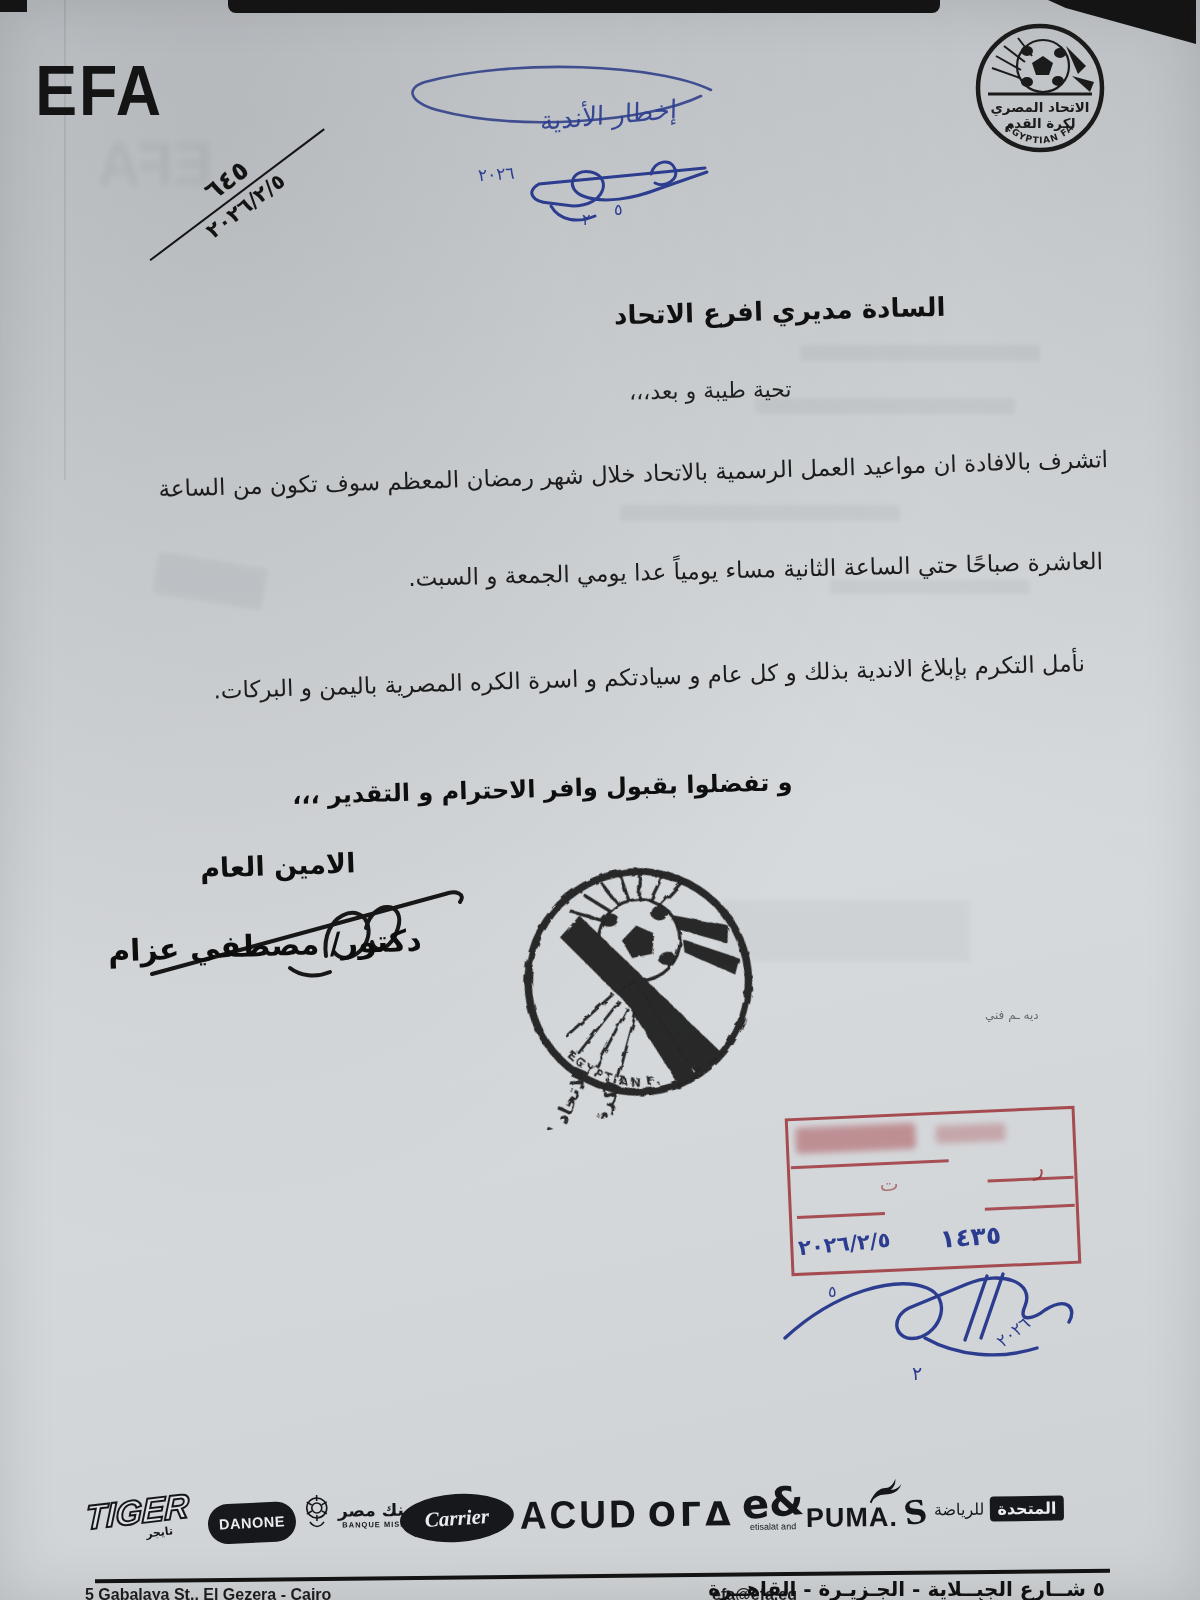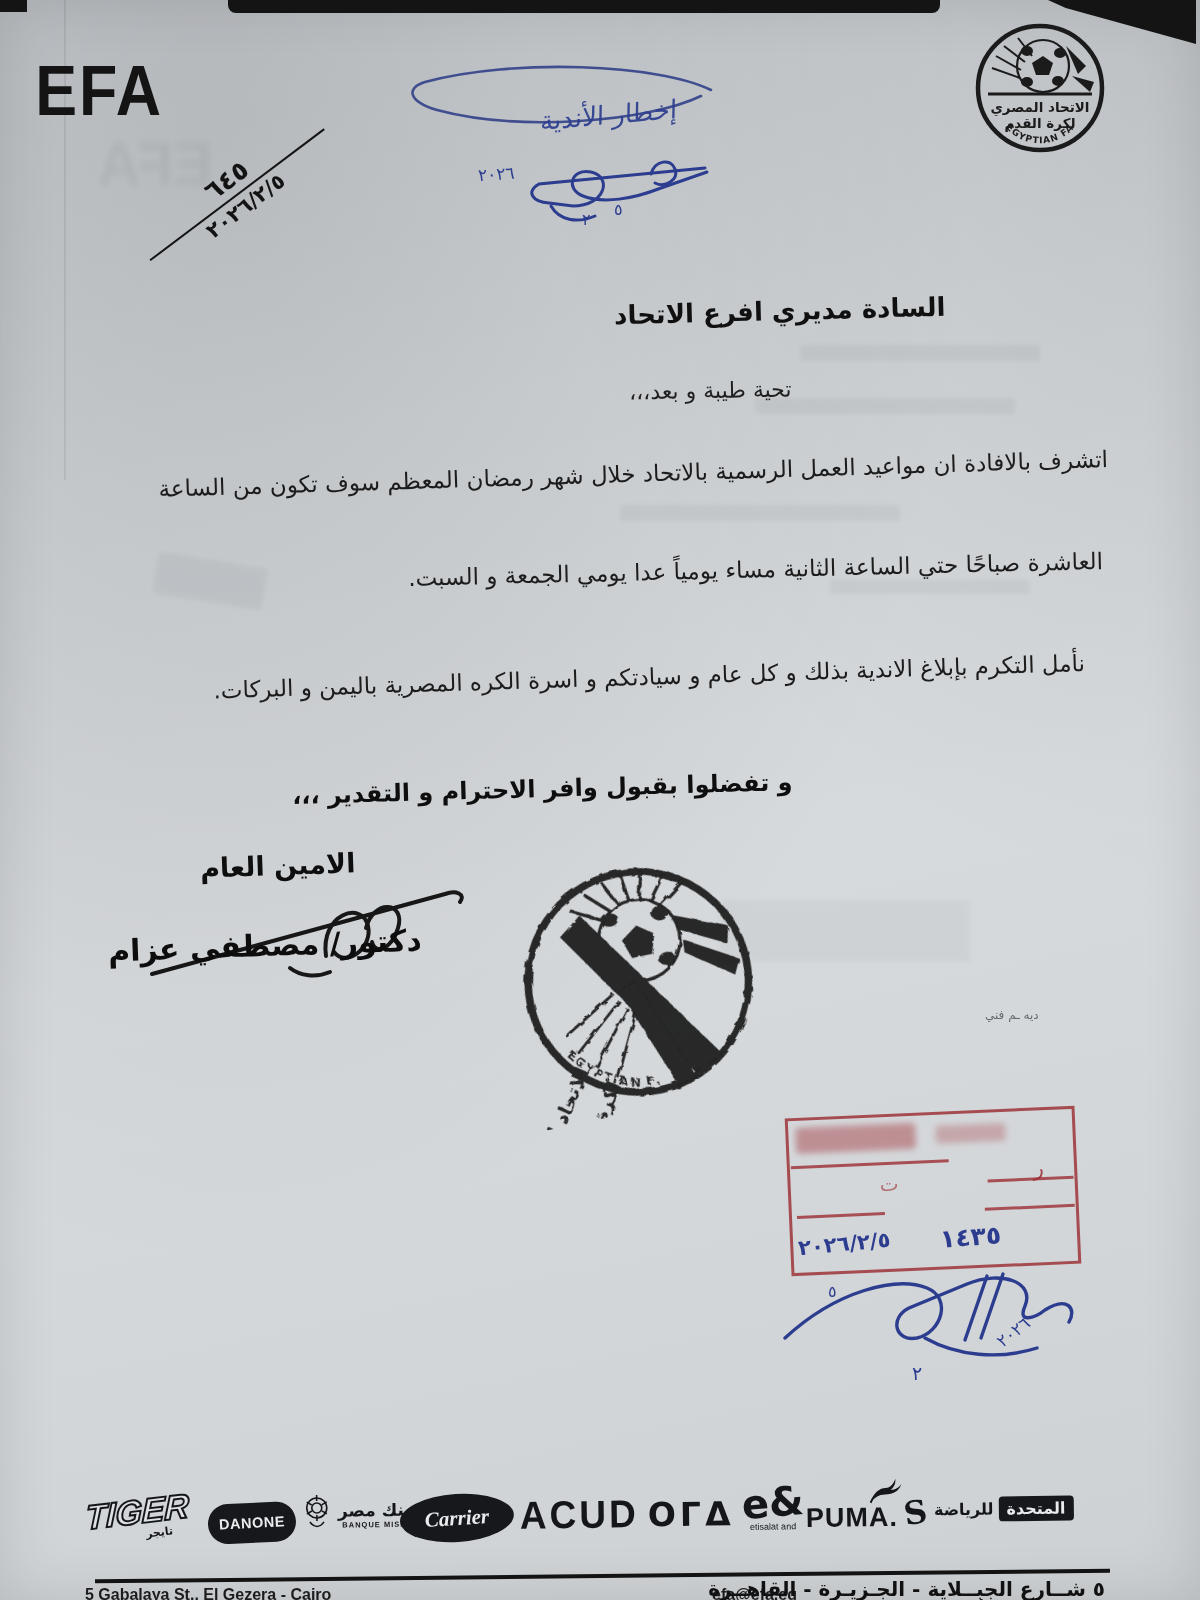--- a/index.html
+++ b/index.html
@@ -230,21 +230,21 @@
       <svg width="34" height="26" viewBox="0 0 34 26" style="position:absolute;left:62px;top:-2px;">
         <path d="M2,24 C7,14 12,10 18,10 C23,10 26,6 28,1 C28,6 27,9 23,12 C28,12 31,10 34,6 C32,12 28,15 22,16 L13,17 C8,19 5,21 4,25 z" fill="#15161a"></path>
       </svg>
       <div style="font:900 27px 'Liberation Sans',sans-serif;letter-spacing:1px;margin-top:22px;">PUMA.</div>
     </div>
 
     <div class="abs sponsor" style="left:904px;top:18px;font:900 32px 'DejaVu Serif',serif;transform:rotate(-8deg);">S</div>
 
     <div class="abs" style="left:934px;top:22px;display:flex;align-items:center;gap:5px;direction:rtl;">
       <span class="black-pill ar" style="padding:3px 8px;border-radius:4px;font-size:16px;font-weight:900;">المتحدة</span>
-      <span class="ar sponsor" style="font-size:16px;font-weight:700;">للرياضة</span>
+      <span class="ar sponsor" style="font-size:16px;font-weight:400;">للرياضة</span>
     </div>
   </div>
 
   <div class="abs" style="left:95px;top:1574px;width:1015px;height:3.5px;background:#131313;transform:rotate(-.6deg);"></div>
   <div class="abs" style="left:85px;top:1586px;font:700 16px 'Liberation Sans',sans-serif;color:#1c1c1c;white-space:nowrap;">5 Gabalaya St., El Gezera - Cairo</div>
   <div class="abs" style="left:712px;top:1586px;font:700 16px 'Liberation Sans',sans-serif;color:#1c1c1c;">efa@efa.eg</div>
   <div class="abs ar" style="right:95px;top:1577px;font-size:20px;font-weight:900;color:#111;white-space:nowrap;">٥ شــارع الجبــلاية - الجـزيـرة - القاهــرة</div>
   <div class="abs ar" style="right:210px;top:1596px;font-size:15px;font-weight:bold;color:#222;">تليفون :</div>
 
 </div>

